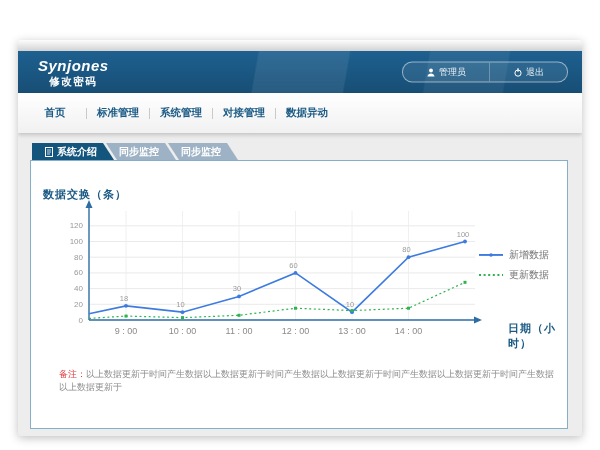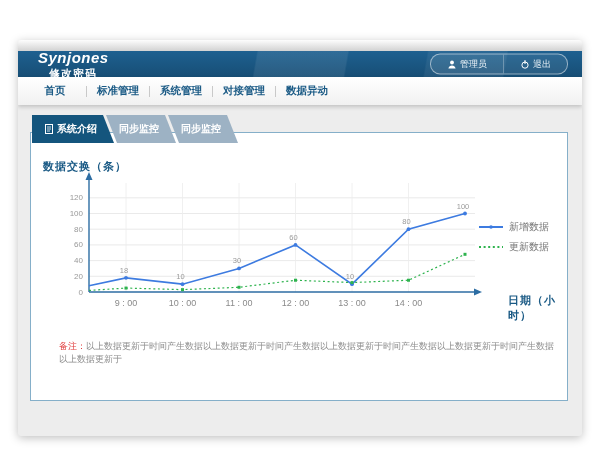--- a/index.html
+++ b/index.html
@@ -9,48 +9,48 @@
     font-family:"Liberation Sans","DejaVu Sans",sans-serif;
   }
   .window{
     position:absolute;left:18px;top:40px;width:564px;height:396px;
     background:#ededed;border-radius:3px;overflow:hidden;
     box-shadow:0 2px 10px rgba(0,0,0,.25);
   }
   .topstrip{height:11px;background:linear-gradient(#fdfdfd,#d2d2d2)}
   
   .header{
-    position:relative;height:26px;color:#fff;display:flex;align-items:center;
+    position:relative;height:42px;color:#fff;display:flex;align-items:center;
     background:
       linear-gradient(100deg, rgba(255,255,255,0) 42%, rgba(255,255,255,.08) 42.3% 58%, rgba(255,255,255,0) 58.3% 72%, rgba(255,255,255,.06) 72.3% 86%, rgba(255,255,255,0) 86.3%),
       linear-gradient(#1e6090,#174e75);
   }
   .logo{margin-left:20px;line-height:1;text-align:center}
   .logo .l1{font-size:15px;font-weight:bold;font-style:italic;letter-spacing:.5px}
   .logo .l2{font-size:10.5px;font-weight:bold;margin-top:3px;letter-spacing:1.5px}
   .app-title{margin-left:18px;font-size:14px;letter-spacing:2px}
   .user-pills{
     position:absolute;right:14px;top:50%;transform:translateY(-50%);
     display:flex;align-items:center;border:1px solid rgba(255,255,255,.5);
     background:rgba(255,255,255,.08);border-radius:10px;overflow:hidden;
   }
-  .pill{display:flex;align-items:center;gap:3px;padding:3px 16px;font-size:9px;color:#eef5fa;cursor:pointer;white-space:nowrap}
+  .pill{display:flex;align-items:center;gap:3px;padding:3px 23px;font-size:9px;color:#eef5fa;cursor:pointer;white-space:nowrap}
   .pill + .pill{border-left:1px solid rgba(255,255,255,.28)}
   .pill svg{display:block}
   
   .nav{
-    position:relative;z-index:5;height:28px;display:flex;align-items:center;padding-left:8px;
+    position:relative;z-index:5;height:40px;display:flex;align-items:center;padding-left:8px;
     background:linear-gradient(#ffffff,#f1f1f1);
     box-shadow:0 2px 4px rgba(0,0,0,.18);
   }
   .nav-item{width:58px;text-align:center;font-size:10.5px;font-weight:bold;color:#1a5a85;cursor:pointer}
   .nav-sep{width:1px;height:11px;background:#c9c9c9;margin:0 2px}
   
   .content{position:relative;height:319px}
-  .tabs{position:absolute;left:14px;top:10px;display:flex;height:28px}
+  .tabs{position:absolute;left:14px;top:10px;display:flex;height:17px}
   .tab{
     position:relative;display:flex;align-items:center;gap:4px;
     padding:0 17px 0 13px;font-size:10px;font-weight:bold;color:#fff;cursor:pointer;white-space:nowrap;
   }
   .tab.active{
     background:#14557d;z-index:3;
     clip-path:polygon(0 0, calc(100% - 11px) 0, 100% 100%, 0 100%);
   }
   .tab.inactive{
     background:#9db2c4;margin-left:-8px;

